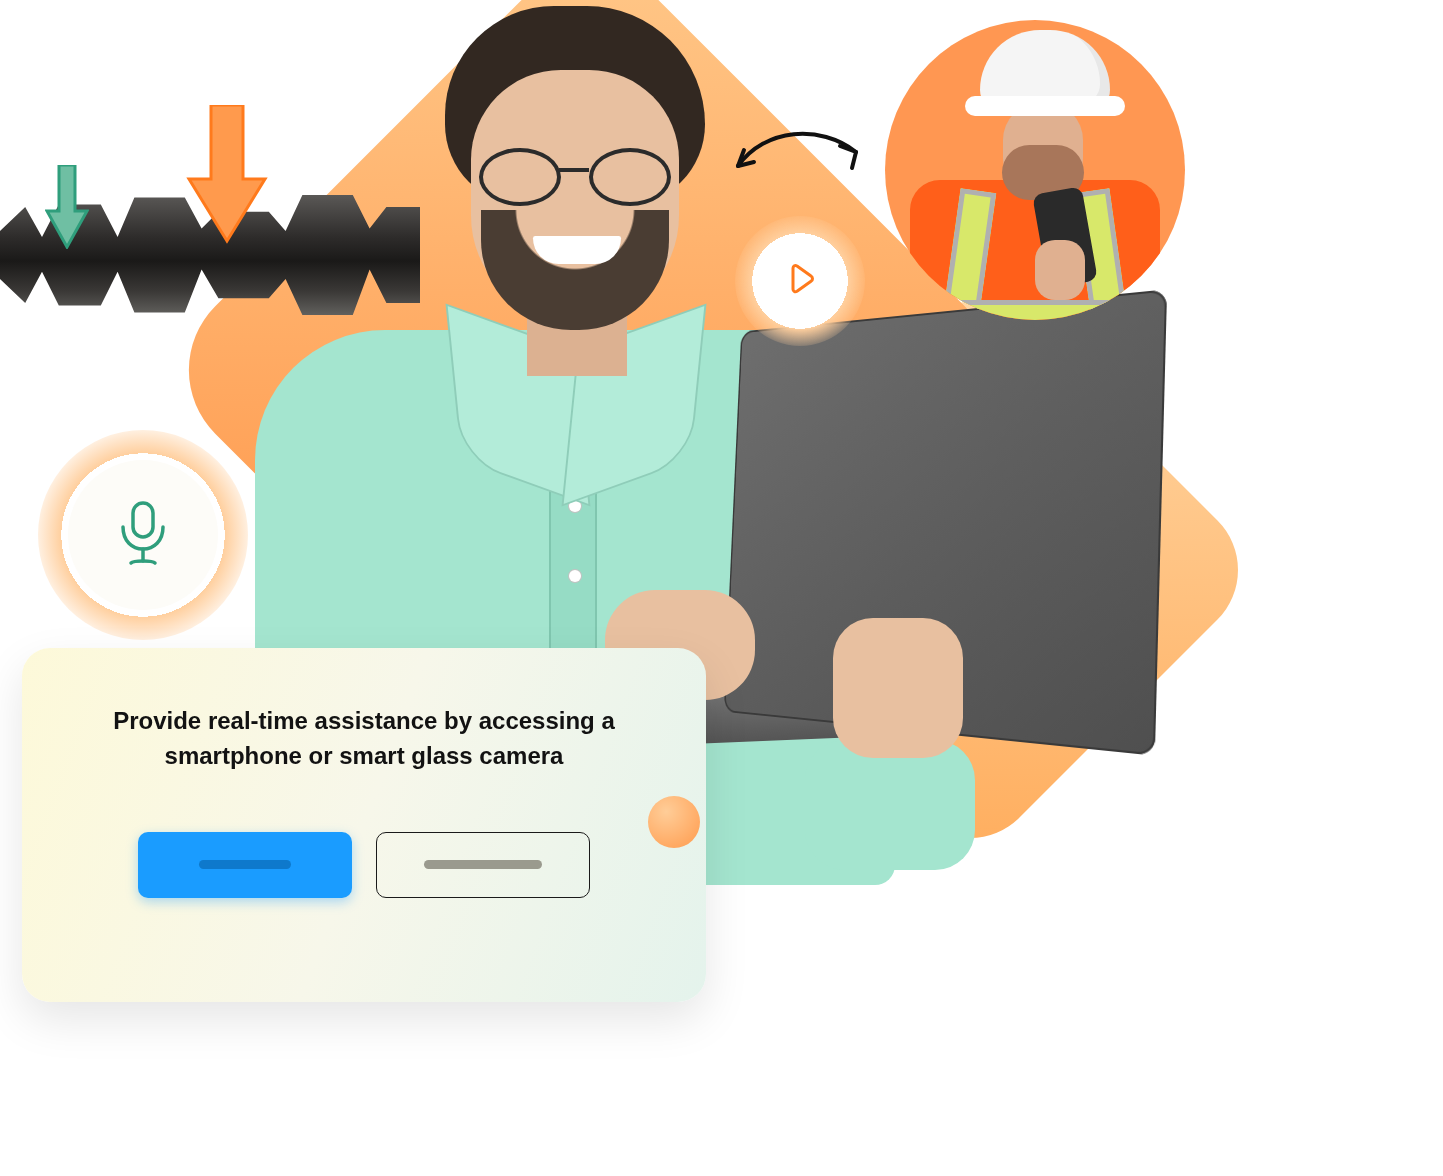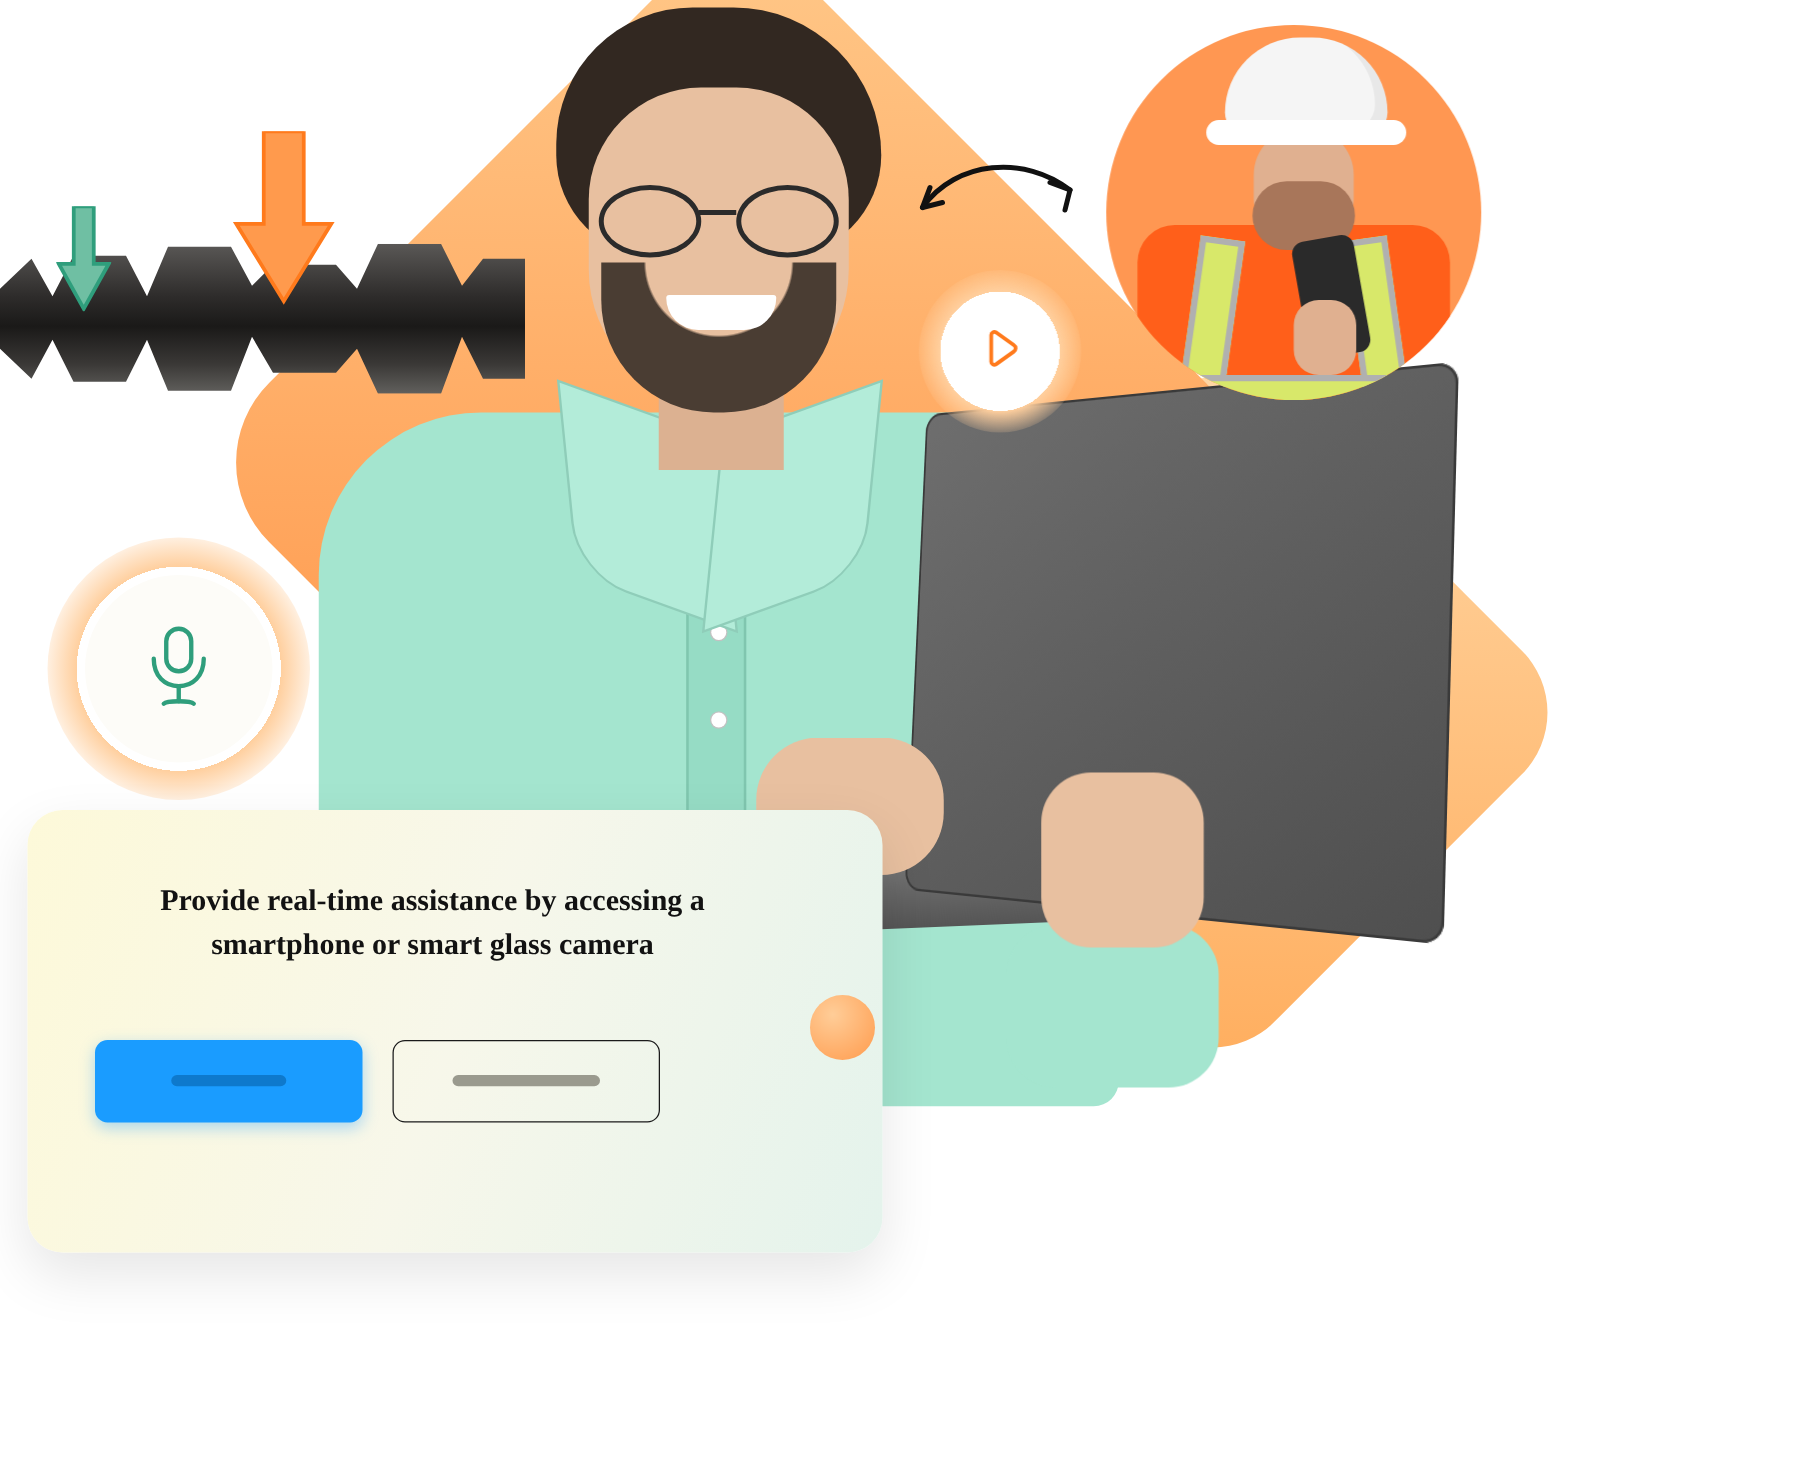--- a/index.html
+++ b/index.html
@@ -224,21 +224,21 @@
 
     
     .card {
       position: absolute; left: 22px; top: 648px;
       width: 684px; height: 354px;
       background: linear-gradient(110deg,#fdf9d9 0%,#f7f7ea 50%,#e4f3ec 100%);
       border-radius: 28px;
       box-shadow: 0 18px 45px rgba(0,0,0,0.10);
       z-index: 7;
       padding: 56px 54px 40px;
-      display: flex; flex-direction: column; align-items: flex-start; font-family: Liberation Serif, serif;
+      display: flex; flex-direction: column; align-items: center;
     }
     .card-text {
       font-size: 24px; font-weight: 600; color: #121212;
       text-align: center; line-height: 1.45; max-width: 540px;
     }
     .card-buttons {
       margin-top: 58px; display: flex; gap: 24px;
     }
     .cta {
       width: 214px; height: 66px; border-radius: 10px;

